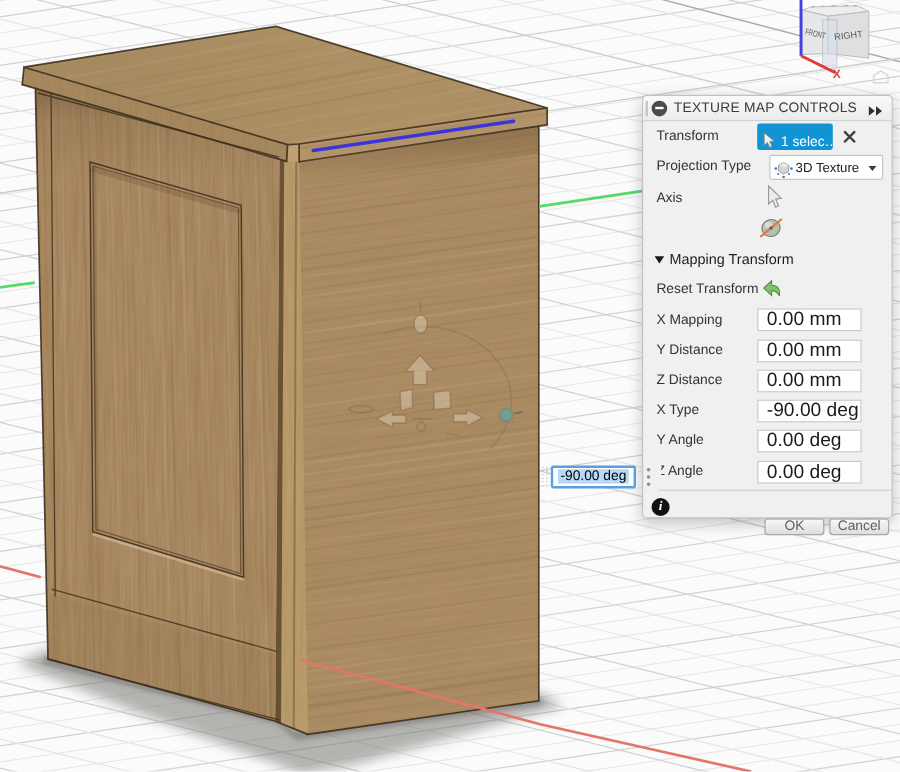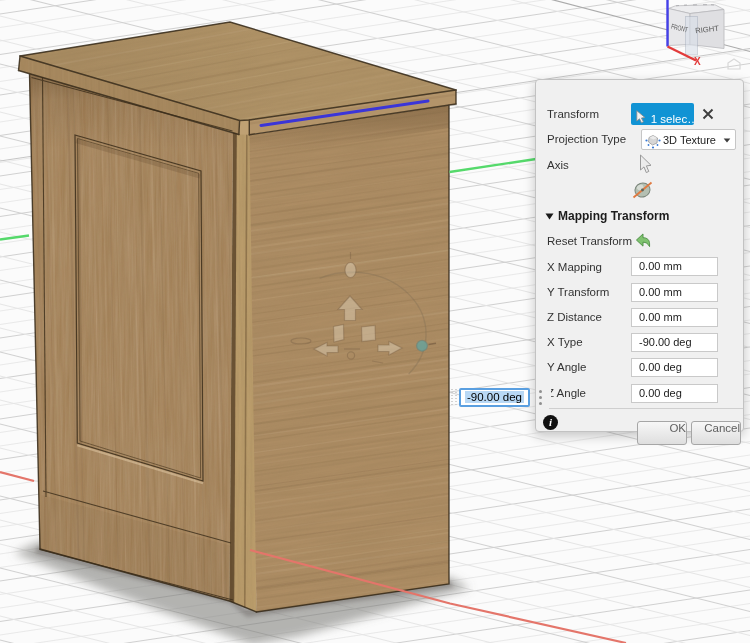--- a/index.html
+++ b/index.html
@@ -13,30 +13,30 @@
 .htitle{font-size:11.5px;color:#3b3b3b;margin-left:6px;letter-spacing:0.2px}
 .harr{position:absolute;right:7px;top:4px}
 .lab{position:absolute;left:11px;font-size:11.5px;color:#333;line-height:15px}
 .selbtn{position:absolute;left:95px;top:23px;width:63px;height:22px;background:#1193d4;border-radius:2px;
   color:#fff;font-size:11.5px;display:flex;align-items:flex-end}
 .selbtn span{margin-left:4px;white-space:nowrap;overflow:hidden}
 .xclose{position:absolute;left:165px;top:27px}
 .drop{position:absolute;left:105px;top:49px;width:95px;height:21px;background:#fff;border:1px solid #c6c6c6;
   border-radius:2px;font-size:12px;color:#222;display:flex;align-items:center}
 .drop span{margin-left:2px;font-size:11px;color:#222}
-.mhead{position:absolute;left:9px;top:129px;font-size:12px;font-weight:bold;color:#1c1c1c;display:flex;align-items:center}
+.mhead{position:absolute;left:9px;top:129px;font-size:12px;font-weight:normal;color:#1c1c1c;display:flex;align-items:center}
 .inp{position:absolute;left:95px;width:87px;height:19px;background:#fff;border:1px solid #c9c9c9;
-  font-size:11px;color:#1a1a1a;line-height:17px;padding-left:7px}
+  font-size:16px;color:#1a1a1a;line-height:17px;padding-left:7px}
 .dots{position:absolute;left:3px;top:310px}
 .dots i{display:block;width:3px;height:3px;border-radius:50%;background:#8f8f8f;margin-bottom:3px}
 .sep{position:absolute;left:13px;right:0;top:328px;border-top:1px solid #cfcfcf}
 .info{position:absolute;left:7px;top:335px;width:15px;height:15px;border-radius:50%;background:#111;
   color:#fff;font-size:11px;font-weight:bold;font-style:italic;text-align:center;line-height:15px;font-family:"Liberation Serif",serif}
-.btn{position:absolute;top:341px;width:50px;height:24px;background:linear-gradient(#f7f7f7,#dedede);
-  border:1px solid #a6a6a6;border-radius:3px;font-size:11.5px;color:#5f5f5f;text-align:right;line-height:13px}
+.btn{position:absolute;top:352px;width:50px;height:14px;background:linear-gradient(#f7f7f7,#dedede);
+  border:1px solid #a6a6a6;border-radius:3px;font-size:11.5px;color:#5f5f5f;text-align:center;line-height:13px}
 .tooltip{position:absolute;left:459px;top:387.5px;width:71px;height:19px;background:#fff;border:2px solid #5a9fe0;
   border-radius:2px;display:flex;align-items:center;justify-content:center}
 .tooltip span{background:#b8d8f5;font-size:11.5px;color:#000;padding:0 2px;white-space:nowrap}
 .tipgrip{position:absolute;left:451px;top:389px;width:6px;height:16px;opacity:0.8;
   background:repeating-linear-gradient(to bottom,#c8c8c8 0,#c8c8c8 1px,transparent 1px,transparent 3px);
   -webkit-mask:repeating-linear-gradient(to right,#000 0,#000 2px,transparent 2px,transparent 4px)}
 </style></head>
 <body>
 <svg id="canvas" width="750" height="643" viewBox="0 0 750 643">
 <line x1="0" y1="-40.0" x2="750" y2="-152.5" stroke="#e5e5e5" stroke-width="0.85"></line>
@@ -564,20 +564,30 @@
   <text x="707" y="32" font-size="7.6" fill="#5a5a5a" text-anchor="middle" transform="rotate(-6.5 707 29)" font-family="Liberation Sans, sans-serif" textLength="24" lengthAdjust="spacingAndGlyphs">RIGHT</text>
   <line x1="667.5" y1="0" x2="667.5" y2="46.5" stroke="#4440e8" stroke-width="2.4"></line>
   <line x1="667.5" y1="46.5" x2="696" y2="60.5" stroke="#e23b3b" stroke-width="2.4"></line>
   <text x="694" y="65" font-size="10" fill="#e23b3b" font-family="Liberation Sans, sans-serif" font-weight="bold">X</text>
   <path d="M728,63 L734,59 L740,63 L740,69 L728,69 Z" fill="none" stroke="#d8d8d8" stroke-width="1.2"></path>
 </g>
 
 </svg>
 
 <div class="panel">
+  <div class="hdr">
+    <div class="hgrip"></div>
+    <div class="hicon"></div>
+    <div class="htitle">TEXTURE MAP CONTROLS</div>
+    <div class="harr">
+      <svg width="13" height="9" viewBox="0 0 13 9">
+          <path d="M1,0.5 L6,4.5 L1,8.5 Z M7,0.5 L12,4.5 L7,8.5 Z" fill="#2f2f2f"></path>
+        </svg>
+    </div>
+  </div>
   <div class="lab" style="top:26.5px">Transform</div>
   <div class="selbtn">
     <svg width="13" height="16" viewBox="0 0 13 16" style="margin:2px 0 0 4px">
         <path d="M2,1 L2,12.5 L5,10 L7.2,14.5 L9.3,13.4 L7.1,9.1 L11,8.6 Z" fill="#f2f2f2" stroke="#8a8a8a" stroke-width="0.9"></path>
       </svg>
     <span>1 selec…</span>
   </div>
   <svg class="xclose" width="14" height="14" viewBox="0 0 14 14">
       <path d="M2.5,2.5 L11.5,11.5 M11.5,2.5 L2.5,11.5" stroke="#3d3d3d" stroke-width="1.9"></path>
     </svg>
@@ -610,21 +620,21 @@
     <circle cx="10.5" cy="10" r="1.4" fill="#5c665c"></circle>
   </svg>
   <div class="mhead"><svg width="9" height="7" viewBox="0 0 9 7" style="margin-right:4px">
         <path d="M0.5,0.5 L8.5,0.5 L4.5,6.5 Z" fill="#1a1a1a"></path>
       </svg>Mapping Transform</div>
   <div class="lab" style="top:153.5px">Reset Transform</div>
   <svg style="position:absolute;left:99px;top:152.5px" width="16" height="15" viewBox="0 0 17 16">
     <path d="M8.5,1 L8.5,5 C13,5 15.5,7.5 15.5,11.5 L15.5,14.5 C13.8,11.2 11.5,9.8 8.5,9.8 L8.5,14 L1.5,7.5 Z" fill="#7fc26f" stroke="#4e8f45" stroke-width="1"></path>
   </svg>
   <div class="lab" style="top:179.5px">X Mapping</div>
-  <div class="lab" style="top:204.8px">Y Transform</div>
+  <div class="lab" style="top:204.8px">Y Distance</div>
   <div class="lab" style="top:229.5px">Z Distance</div>
   <div class="lab" style="top:254.9px">X Type</div>
   <div class="lab" style="top:280.3px">Y Angle</div>
   <div class="lab" style="top:305.5px">Z Angle</div>
   <div class="inp" style="top:177px">0.00 mm</div>
   <div class="inp" style="top:202.5px">0.00 mm</div>
   <div class="inp" style="top:227.5px">0.00 mm</div>
   <div class="inp" style="top:252.5px">-90.00 deg</div>
   <div class="inp" style="top:278px">0.00 deg</div>
   <div class="inp" style="top:303.5px">0.00 deg</div>

